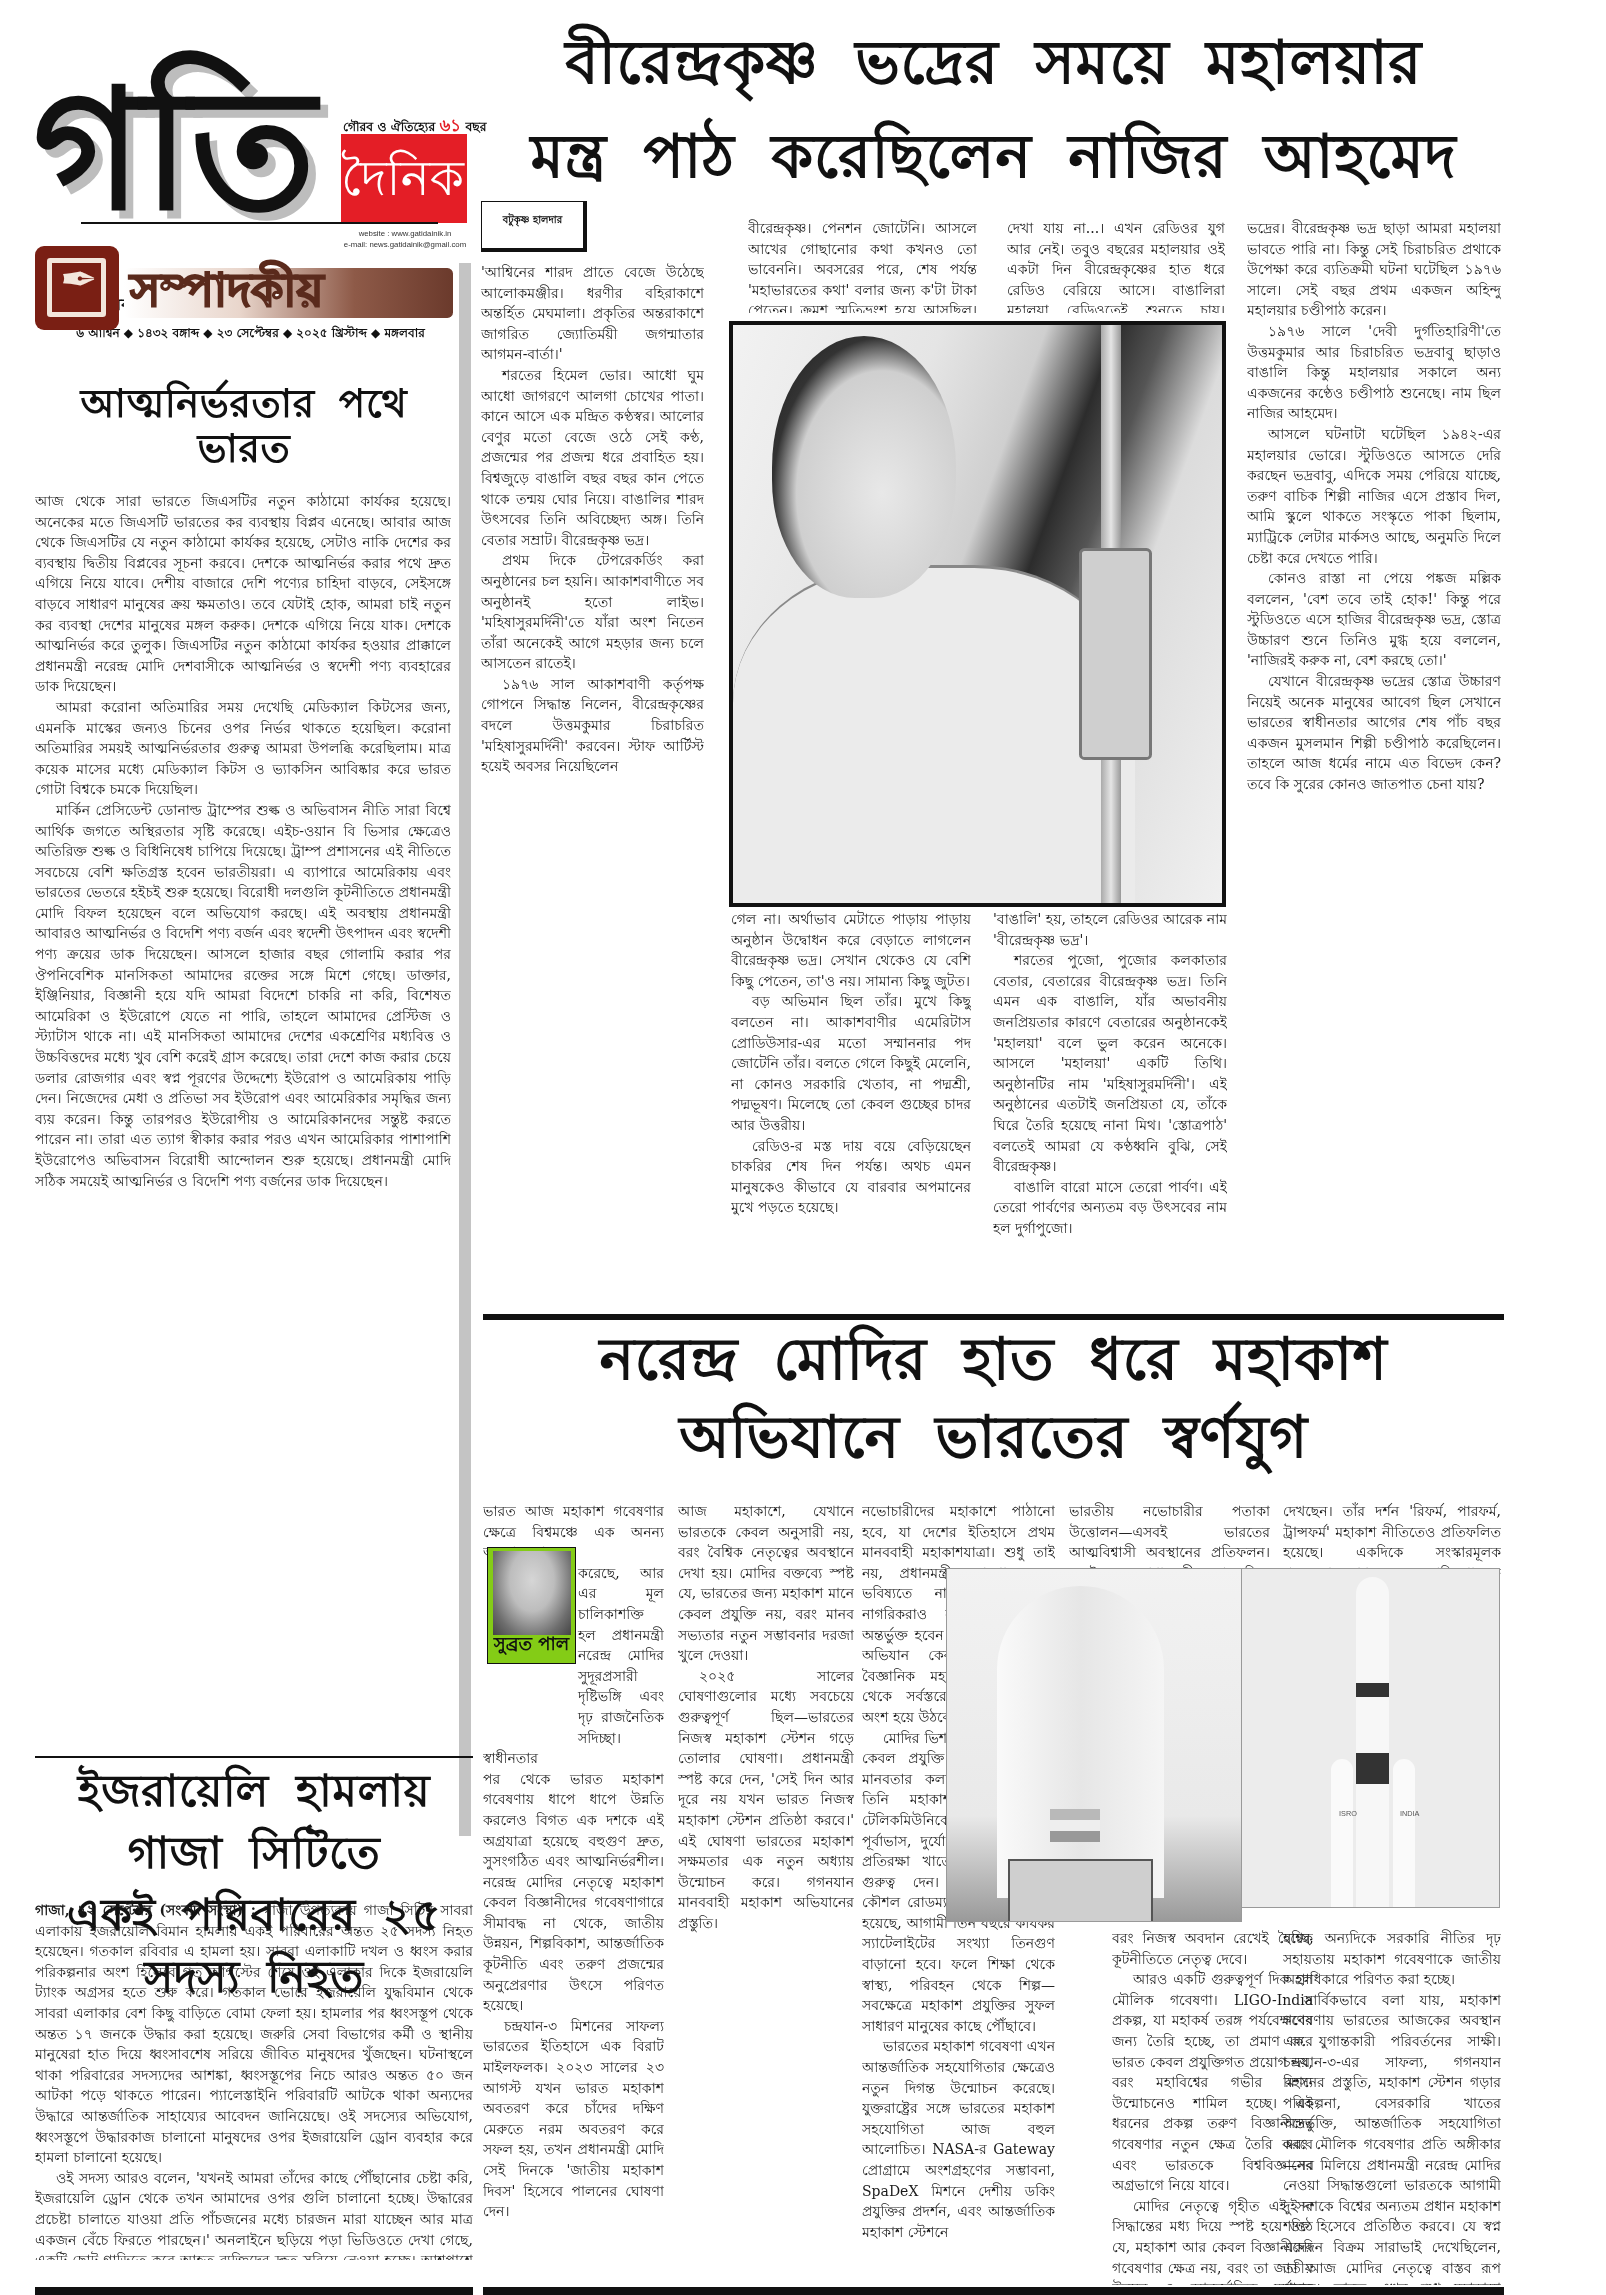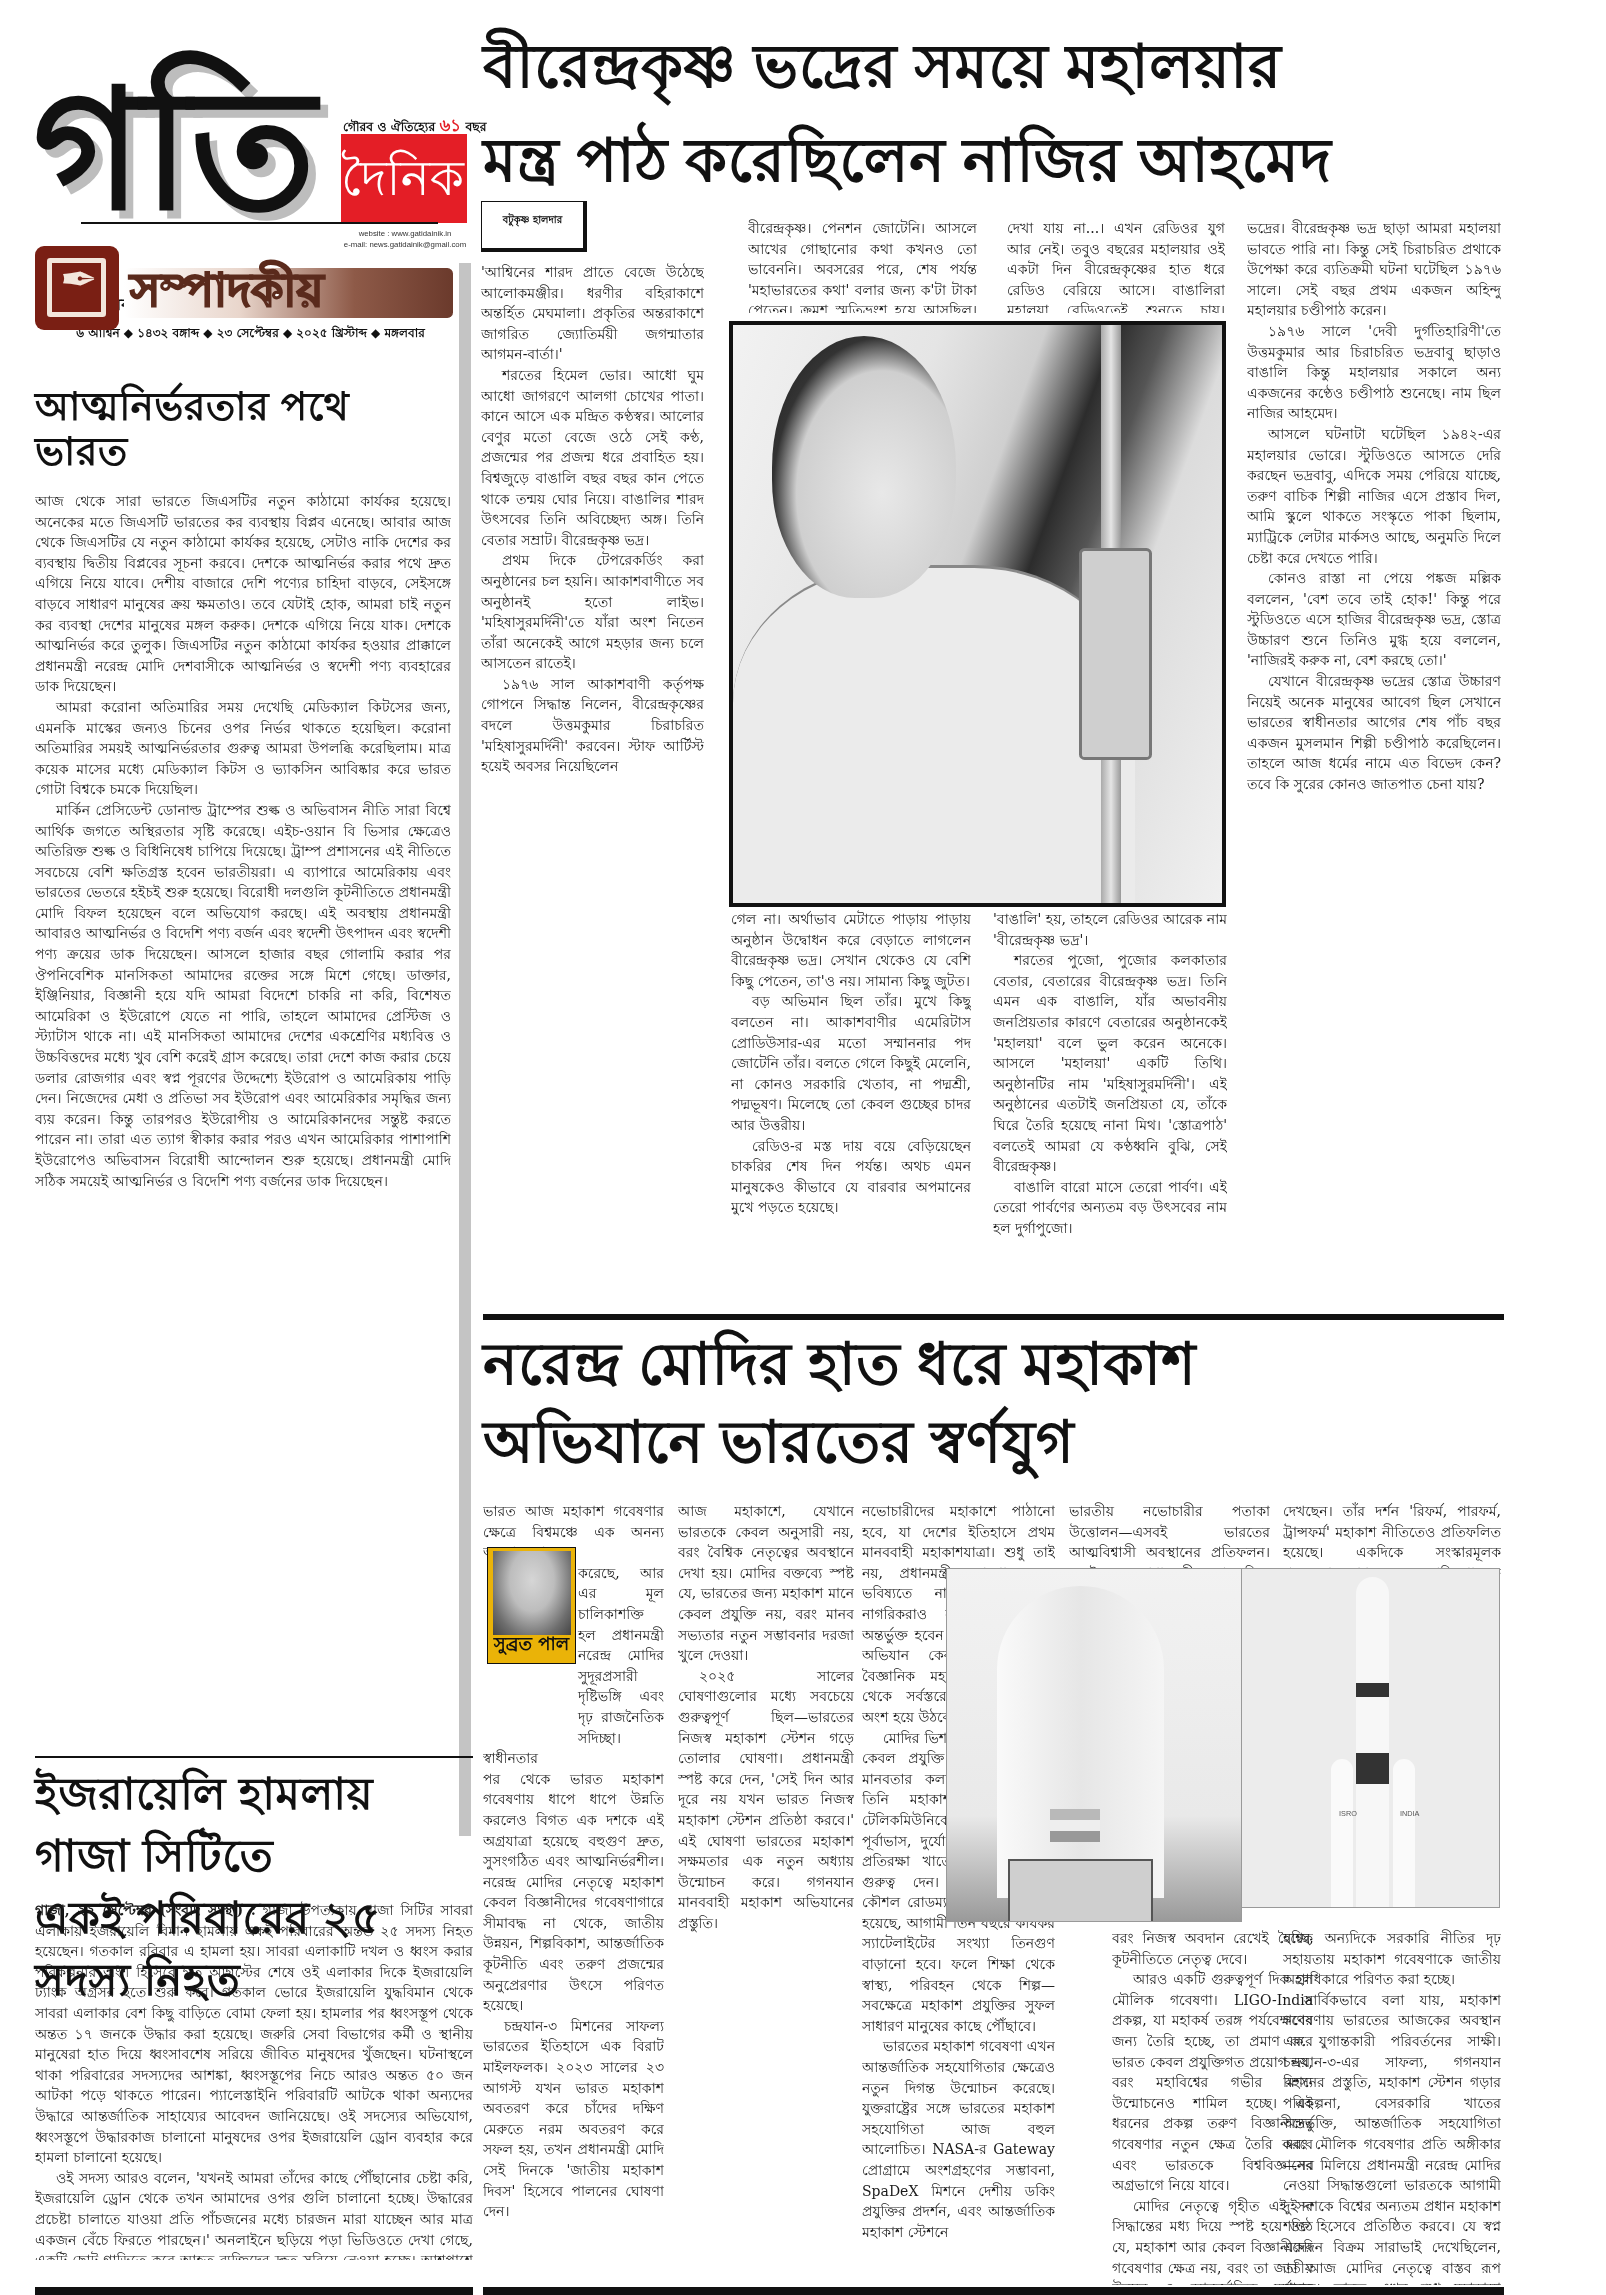--- a/index.html
+++ b/index.html
@@ -2,21 +2,21 @@
 <html style="font-size:9px"><head>
 <meta charset="utf-8">
 <style>
   * { box-sizing: border-box; margin: 0; padding: 0; }
   html, body { width: 1607px; height: 2295px; background: #ffffff; overflow: hidden; }
   body { position: relative; font-family: "DejaVu Sans", sans-serif; color: #111; }
   .abs { position: absolute; }
   .txt { font-family: "DejaVu Serif", serif; font-size: 14px; line-height: 20.6px; text-align: justify; color: #1a1a1a; }
   .txt p { text-indent: 1.5em; }
   .txt p.noindent { text-indent: 0; }
-  .headline { font-family: Liberation Sans, sans-serif; font-weight: bold; color: #111; line-height: 1.15; letter-spacing: 0.6px; }
+  .headline { font-family: Liberation Mono, monospace; font-weight: bold; color: #111; text-align: center; line-height: 1.15; letter-spacing: 0.6px; }
   .rule { background: #111; }
 
   
   #logo { left: 33px; top: 33px; width: 312px; height: 234px; font-size: 167px; line-height: 234px; font-weight: bold; color: #111; text-shadow: 7.8px 7.8px 0 #bdbdbd; font-family: "DejaVu Sans", sans-serif; }
   #tagline { left: 343px; top: 112px; width: 134px; font-size: 12.3px; font-weight: bold; text-align: center; white-space: nowrap; }
   #tagline .yrs { color: #e41e26; font-size: 16.7px; }
   #dainik { left: 341px; top: 134px; width: 126px; height: 89px; background: #e41e26; color: #fff; font-size: 49px; font-weight: normal; text-align: left; line-height: 89px; }
   #website { left: 341px; top: 228px; width: 128px; font-size: 7.8px; text-align: center; color: #333; line-height: 11px; font-family: "Liberation Sans", sans-serif; }
   #issue-line1 { left: 33px; top: 293px; width: 435px; text-align: center; font-size: 15.6px; font-weight: bold; }
   #issue-line2 { left: 33px; top: 324px; width: 435px; text-align: center; font-size: 12px; font-weight: bold; }
@@ -51,21 +51,21 @@
   #main-photo .body { position: absolute; left: 0; top: 240px; width: 402px; height: 346px; border-radius: 40% 40% 0 0; background: #ebebeb; border-top: 3.3px solid #888; }
   #main-photo .mic { position: absolute; left: 368px; top: 0; width: 20px; height: 580px; background: linear-gradient(90deg, #aaa, #e5e5e5, #999); }
   #main-photo .micbox { position: absolute; left: 346px; top: 223px; width: 73px; height: 212px; background: #cfcfcf; border: 3.3px solid #777; border-radius: 5.6px; }
   #main-col2b { left: 731px; top: 909px; width: 240px; height: 396px; overflow: hidden; }
   #main-col3b { left: 993px; top: 909px; width: 234px; height: 396px; overflow: hidden; }
   #main-col4 { left: 1247px; top: 218px; width: 254px; height: 1088px; overflow: hidden; }
   #main-rule { left: 483px; top: 1314px; width: 1021px; height: 5.6px; }
 
   
   #modi-headline { left: 483px; top: 1325px; width: 1021px; font-size: 58px; line-height: 78px; }
-  #author-photo { left: 487px; top: 1547px; width: 89px; height: 117px; border: 1.7px solid #111; background: #eab308; }
+  #author-photo { left: 487px; top: 1547px; width: 89px; height: 117px; border: 1.7px solid #111; background: #84cc16; }
   #author-photo .face { position: absolute; left: 4.5px; top: 3.3px; width: 78px; height: 84px; background: radial-gradient(ellipse at 50% 35%, #d6d6d6 0%, #bdbdbd 40%, #6e6e6e 75%, #444 100%); }
   #author-name { position: absolute; left: 0; right: 0; bottom: 2.2px; text-align: center; font-size: 18px; font-weight: bold; }
   #modi-col1 { left: 483px; top: 1501px; width: 181px; height: 781px; overflow: hidden; }
   #modi-col2 { left: 678px; top: 1501px; width: 176px; height: 781px; overflow: hidden; }
   #modi-col3 { left: 862px; top: 1501px; width: 193px; height: 781px; overflow: hidden; }
   #modi-col4 { left: 1069px; top: 1501px; width: 201px; height: 73px; overflow: hidden; }
   #modi-col5 { left: 1283px; top: 1501px; width: 218px; height: 73px; overflow: hidden; }
   #rocket-photo-1 { left: 946px; top: 1568px; width: 296px; height: 354px; background: linear-gradient(180deg, #f2f2f2 0%, #e9e9e9 70%, #9a9a9a 100%); border: 1.1px solid #999; overflow: hidden; }
   #rocket-photo-1 .fairing { position: absolute; left: 50px; top: 16.7px; width: 167px; height: 312px; background: linear-gradient(90deg, #fafafa, #e6e6e6 50%, #f5f5f5); border-radius: 84px 84px 0 0; }
   #rocket-photo-1 .flag { position: absolute; left: 103px; top: 240px; width: 50px; height: 33px; background: linear-gradient(180deg, #b9b9b9 0 33%, #eee 33% 66%, #999 66%); }

